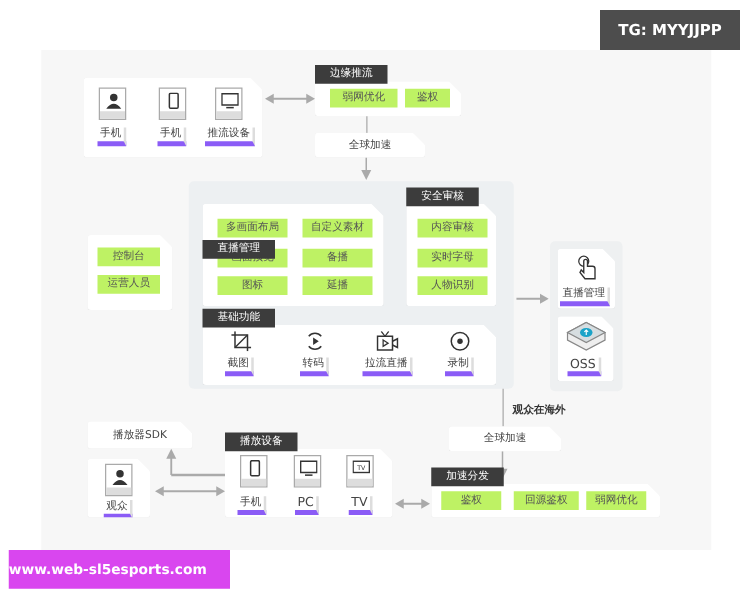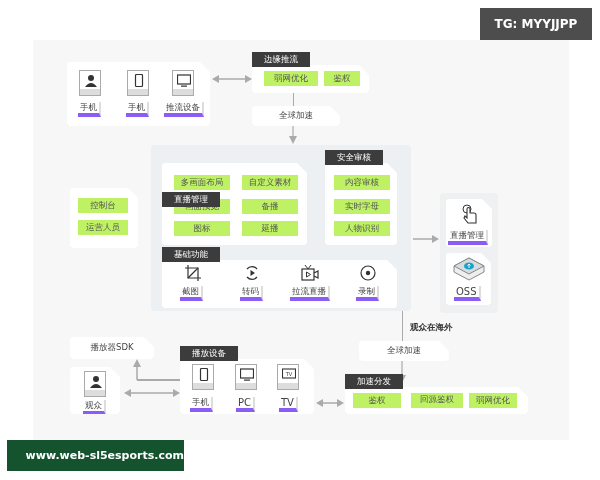--- a/index.html
+++ b/index.html
@@ -16,22 +16,22 @@
   .label { position: absolute; font-size: 8.5px; color: #444; text-align: center; white-space: nowrap; border-right: 2px solid #ddd; border-bottom: 4px solid #8b5cf6; padding: 0 2px; line-height: 11px; }
   .dev { position: absolute; width: 22px; height: 26px; border: 1px solid #aaa; background: #fff; }
   .dev .foot { position: absolute; left: 0; right: 0; bottom: 0; height: 6px; background: #ddd; }
   .dev svg { position: absolute; left: 4px; top: 3px; }
   .group { position: absolute; background: #edf0f2; border-radius: 4px; }
   .line { position: absolute; background: #aaa; }
   .text { position: absolute; white-space: nowrap; }
 
   .wm-top { position: absolute; left: 480px; top: 8px; width: 112px; height: 32px; background: #4d4d4d; color: #fff;
             font-family: "DejaVu Sans", sans-serif; font-weight: bold; font-size: 12px; line-height: 32px; text-align: center; }
-  .wm-bottom { position: absolute; left: 7px; top: 440px; width: 177px; height: 31px; background: #14532d; color: #fff;
-               font-family: "DejaVu Sans", sans-serif; font-weight: bold; font-size: 11px; line-height: 31px; text-align: right; }
+  .wm-bottom { position: absolute; left: 7px; top: 440px; width: 177px; height: 31px; background: #d946ef; color: #fff;
+               font-family: "DejaVu Sans", sans-serif; font-weight: bold; font-size: 11px; line-height: 31px; text-align: left; }
 </style>
 </head>
 <body>
 
 <div class="canvas"></div>
 
 <div class="card" style="left:67px;top:62px;width:143px;height:64px;">
   <div class="dev" style="left:12px;top:8px;">
     <svg width="14" height="14" viewBox="0 0 14 14">
         <circle cx="7" cy="4" r="3" fill="#333"></circle>

